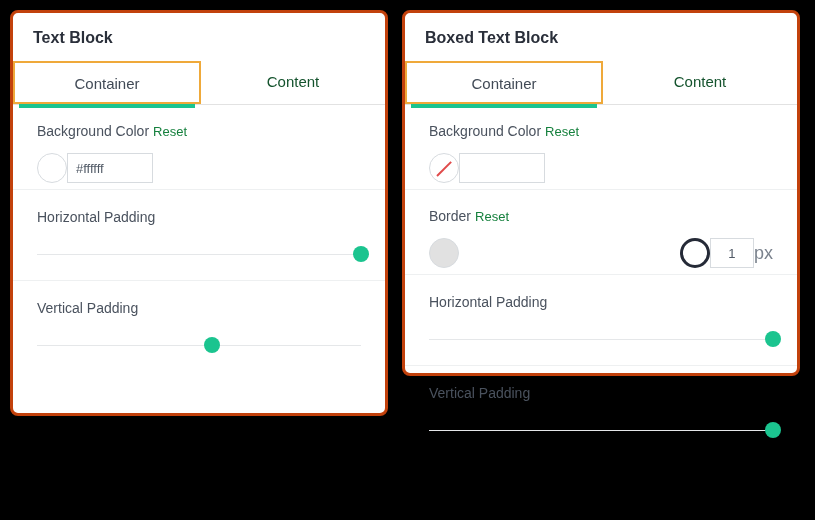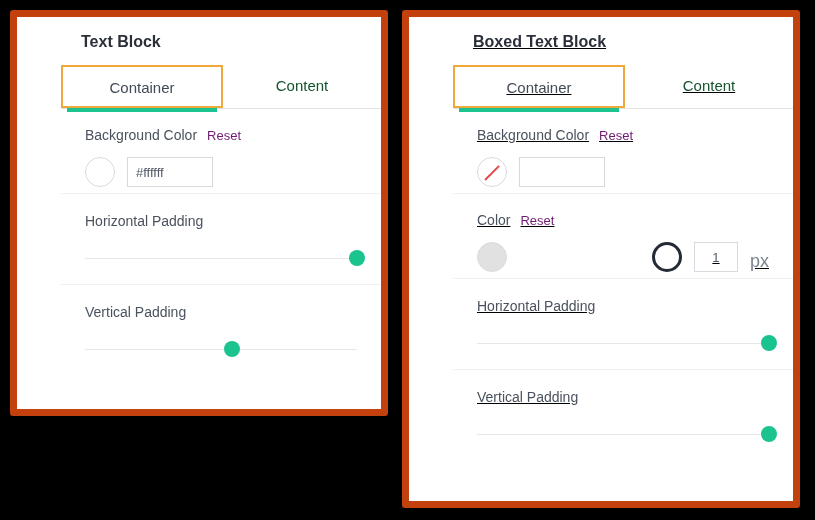--- a/index.html
+++ b/index.html
@@ -7,27 +7,26 @@
       font-family: -apple-system, BlinkMacSystemFont, "Segoe UI", Helvetica, Arial, sans-serif;
       background: #000;
       width: 815px;
       height: 520px;
       padding: 10px;
       display: flex;
       gap: 14px;
     }
     .panel {
       background: #fff;
-      border: 7px solid #c2410c;
-      border-radius: 3px;
+      border: 3px solid #c2410c;
+      border-radius: 8px;
       box-shadow: 0 1px 4px rgba(0,0,0,0.08);
-      padding-left: 44px;
     }
     .panel-left { width: 378px; height: 406px; }
-    .panel-right { width: 398px; height: 498px; text-decoration: underline; }
+    .panel-right { width: 398px; height: 366px; }
     .panel-title {
       padding: 16px 20px 14px 20px;
       font-size: 16px;
       font-weight: 600;
       color: #2a2f3a;
     }
     .tabs {
       display: flex;
       border-bottom: 1px solid #e2e2e2;
       justify-content: center;
@@ -54,36 +53,35 @@
       height: 4px;
       background: #1bc48f;
     }
     .section {
       padding: 18px 24px 6px 24px;
     }
     .section + .section { border-top: 1px solid #eef0f1; }
     .section-row {
       display: flex;
       align-items: center;
-      gap: 10px;
+      gap: 4px;
       margin-bottom: 14px;
     }
     .section-label {
       font-size: 14px;
       color: #4a525e;
     }
     .reset-link {
       font-size: 13px;
-      color: #701a75;
+      color: #15803d;
       cursor: pointer;
     }
     .ctrls {
       display: flex;
-      align-items: flex-end;
-      gap: 12px;
+      align-items: center;
     }
     .swatch {
       width: 30px;
       height: 30px;
       border-radius: 50%;
       border: 1px solid #d7dbdf;
       background: #fff;
       cursor: pointer;
       position: relative;
     }
@@ -184,21 +182,21 @@
       <span class="section-label">Background Color</span>
       <span class="reset-link">Reset</span>
     </div>
     <div class="ctrls">
       <div class="swatch none"></div>
       <input class="text-input" value="" style="">
     </div>
   </div>
   <div class="section">
     <div class="section-row">
-      <span class="section-label">Color</span>
+      <span class="section-label">Border</span>
       <span class="reset-link">Reset</span>
     </div>
     <div class="ctrls">
       <div class="swatch grey"></div>
       <div style="flex:1"></div>
       <div class="border-style-swatch"></div>
       <input class="text-input narrow" value="1" style="">
       <span class="unit-label">px</span>
     </div>
   </div>

